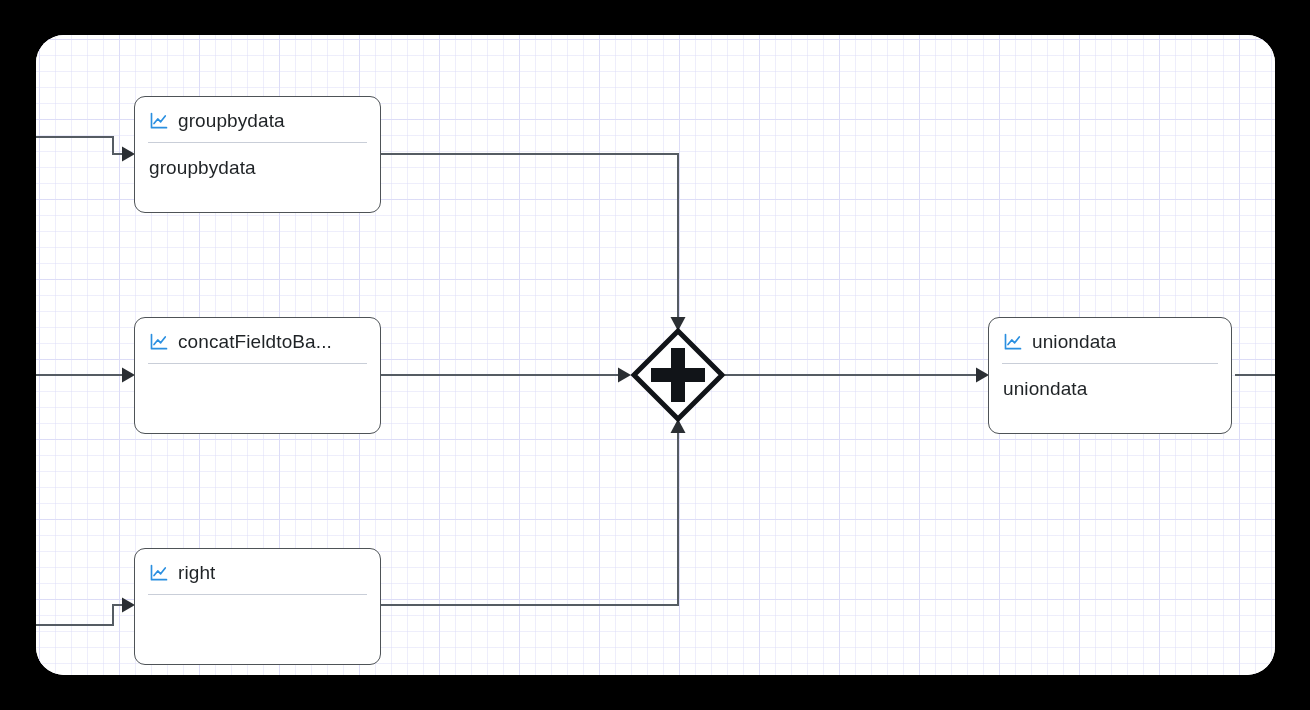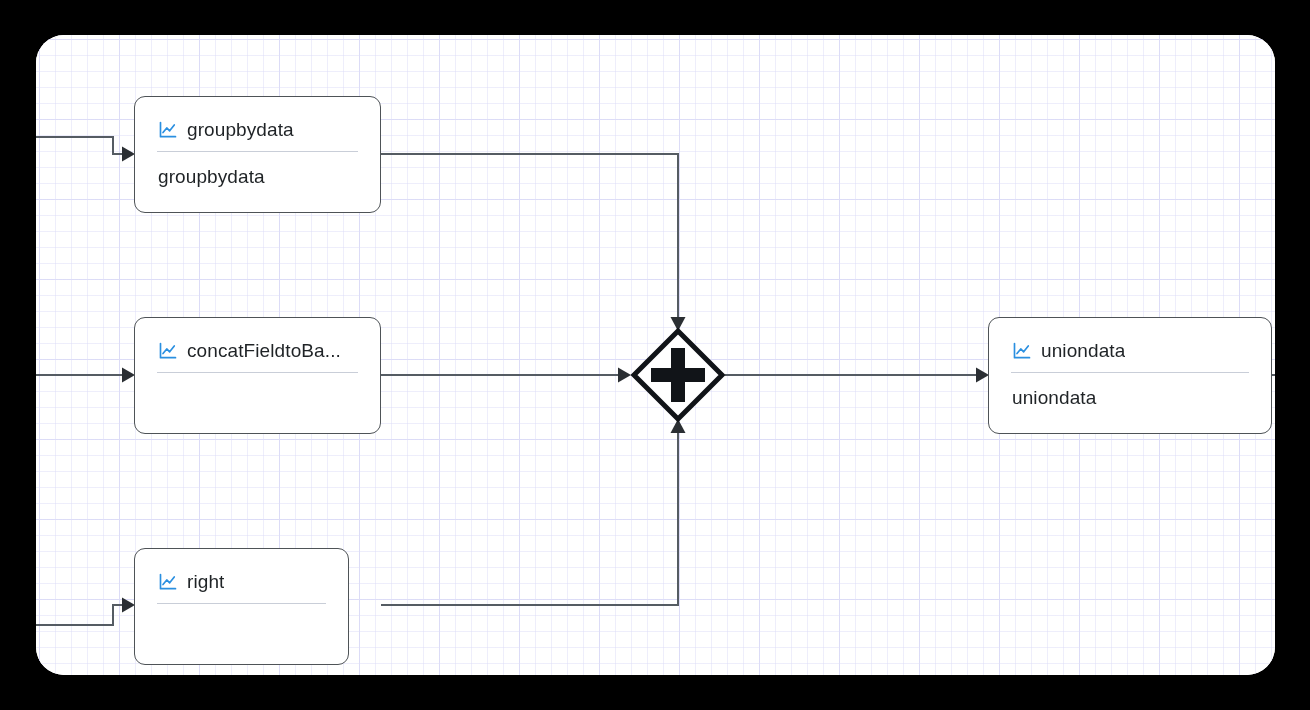--- a/index.html
+++ b/index.html
@@ -70,21 +70,21 @@
   }
   .arrow-fill { fill: #2b2f33; }
 
   
   .node {
     position: absolute;
     box-sizing: border-box;
     background: #ffffff;
     border: 1.6px solid #4e5357;
     border-radius: 11px;
-    padding: 9px;
+    padding: 0;
   }
   .node-header {
     display: flex;
     align-items: center;
     gap: 9px;
     padding: 14px 14px 0 14px;
     height: 34px;
     box-sizing: border-box;
   }
   .node-icon {
@@ -193,32 +193,32 @@
     <div class="node-header">
       <svg class="node-icon" viewBox="0 0 24 24">
         <path d="M3 3 L3 20 L21 20" fill="none" stroke="#2a8fe0" stroke-width="2" stroke-linecap="round" stroke-linejoin="round"></path>
         <path d="M6 15 L10.5 9.5 L14 13 L19.5 6" fill="none" stroke="#2a8fe0" stroke-width="2" stroke-linecap="round" stroke-linejoin="round"></path>
       </svg>
       <span class="node-title">concatFieldtoBa...</span>
     </div>
     <div class="node-sep"></div>
   </div>
 
-  <div class="node" id="node-right" style="left:134px; top:548px; width:215px; height:117px;">
+  <div class="node" id="node-right" style="left:134px; top:548px; width:247px; height:117px;">
     <div class="node-header">
       <svg class="node-icon" viewBox="0 0 24 24">
         <path d="M3 3 L3 20 L21 20" fill="none" stroke="#2a8fe0" stroke-width="2" stroke-linecap="round" stroke-linejoin="round"></path>
         <path d="M6 15 L10.5 9.5 L14 13 L19.5 6" fill="none" stroke="#2a8fe0" stroke-width="2" stroke-linecap="round" stroke-linejoin="round"></path>
       </svg>
       <span class="node-title">right</span>
     </div>
     <div class="node-sep"></div>
   </div>
 
-  <div class="node" id="node-uniondata" style="left:988px; top:317px; width:284px; height:117px;">
+  <div class="node" id="node-uniondata" style="left:988px; top:317px; width:244px; height:117px;">
     <div class="node-header">
       <svg class="node-icon" viewBox="0 0 24 24">
         <path d="M3 3 L3 20 L21 20" fill="none" stroke="#2a8fe0" stroke-width="2" stroke-linecap="round" stroke-linejoin="round"></path>
         <path d="M6 15 L10.5 9.5 L14 13 L19.5 6" fill="none" stroke="#2a8fe0" stroke-width="2" stroke-linecap="round" stroke-linejoin="round"></path>
       </svg>
       <span class="node-title">uniondata</span>
     </div>
     <div class="node-sep"></div>
     <div class="node-body">uniondata</div>
   </div>

